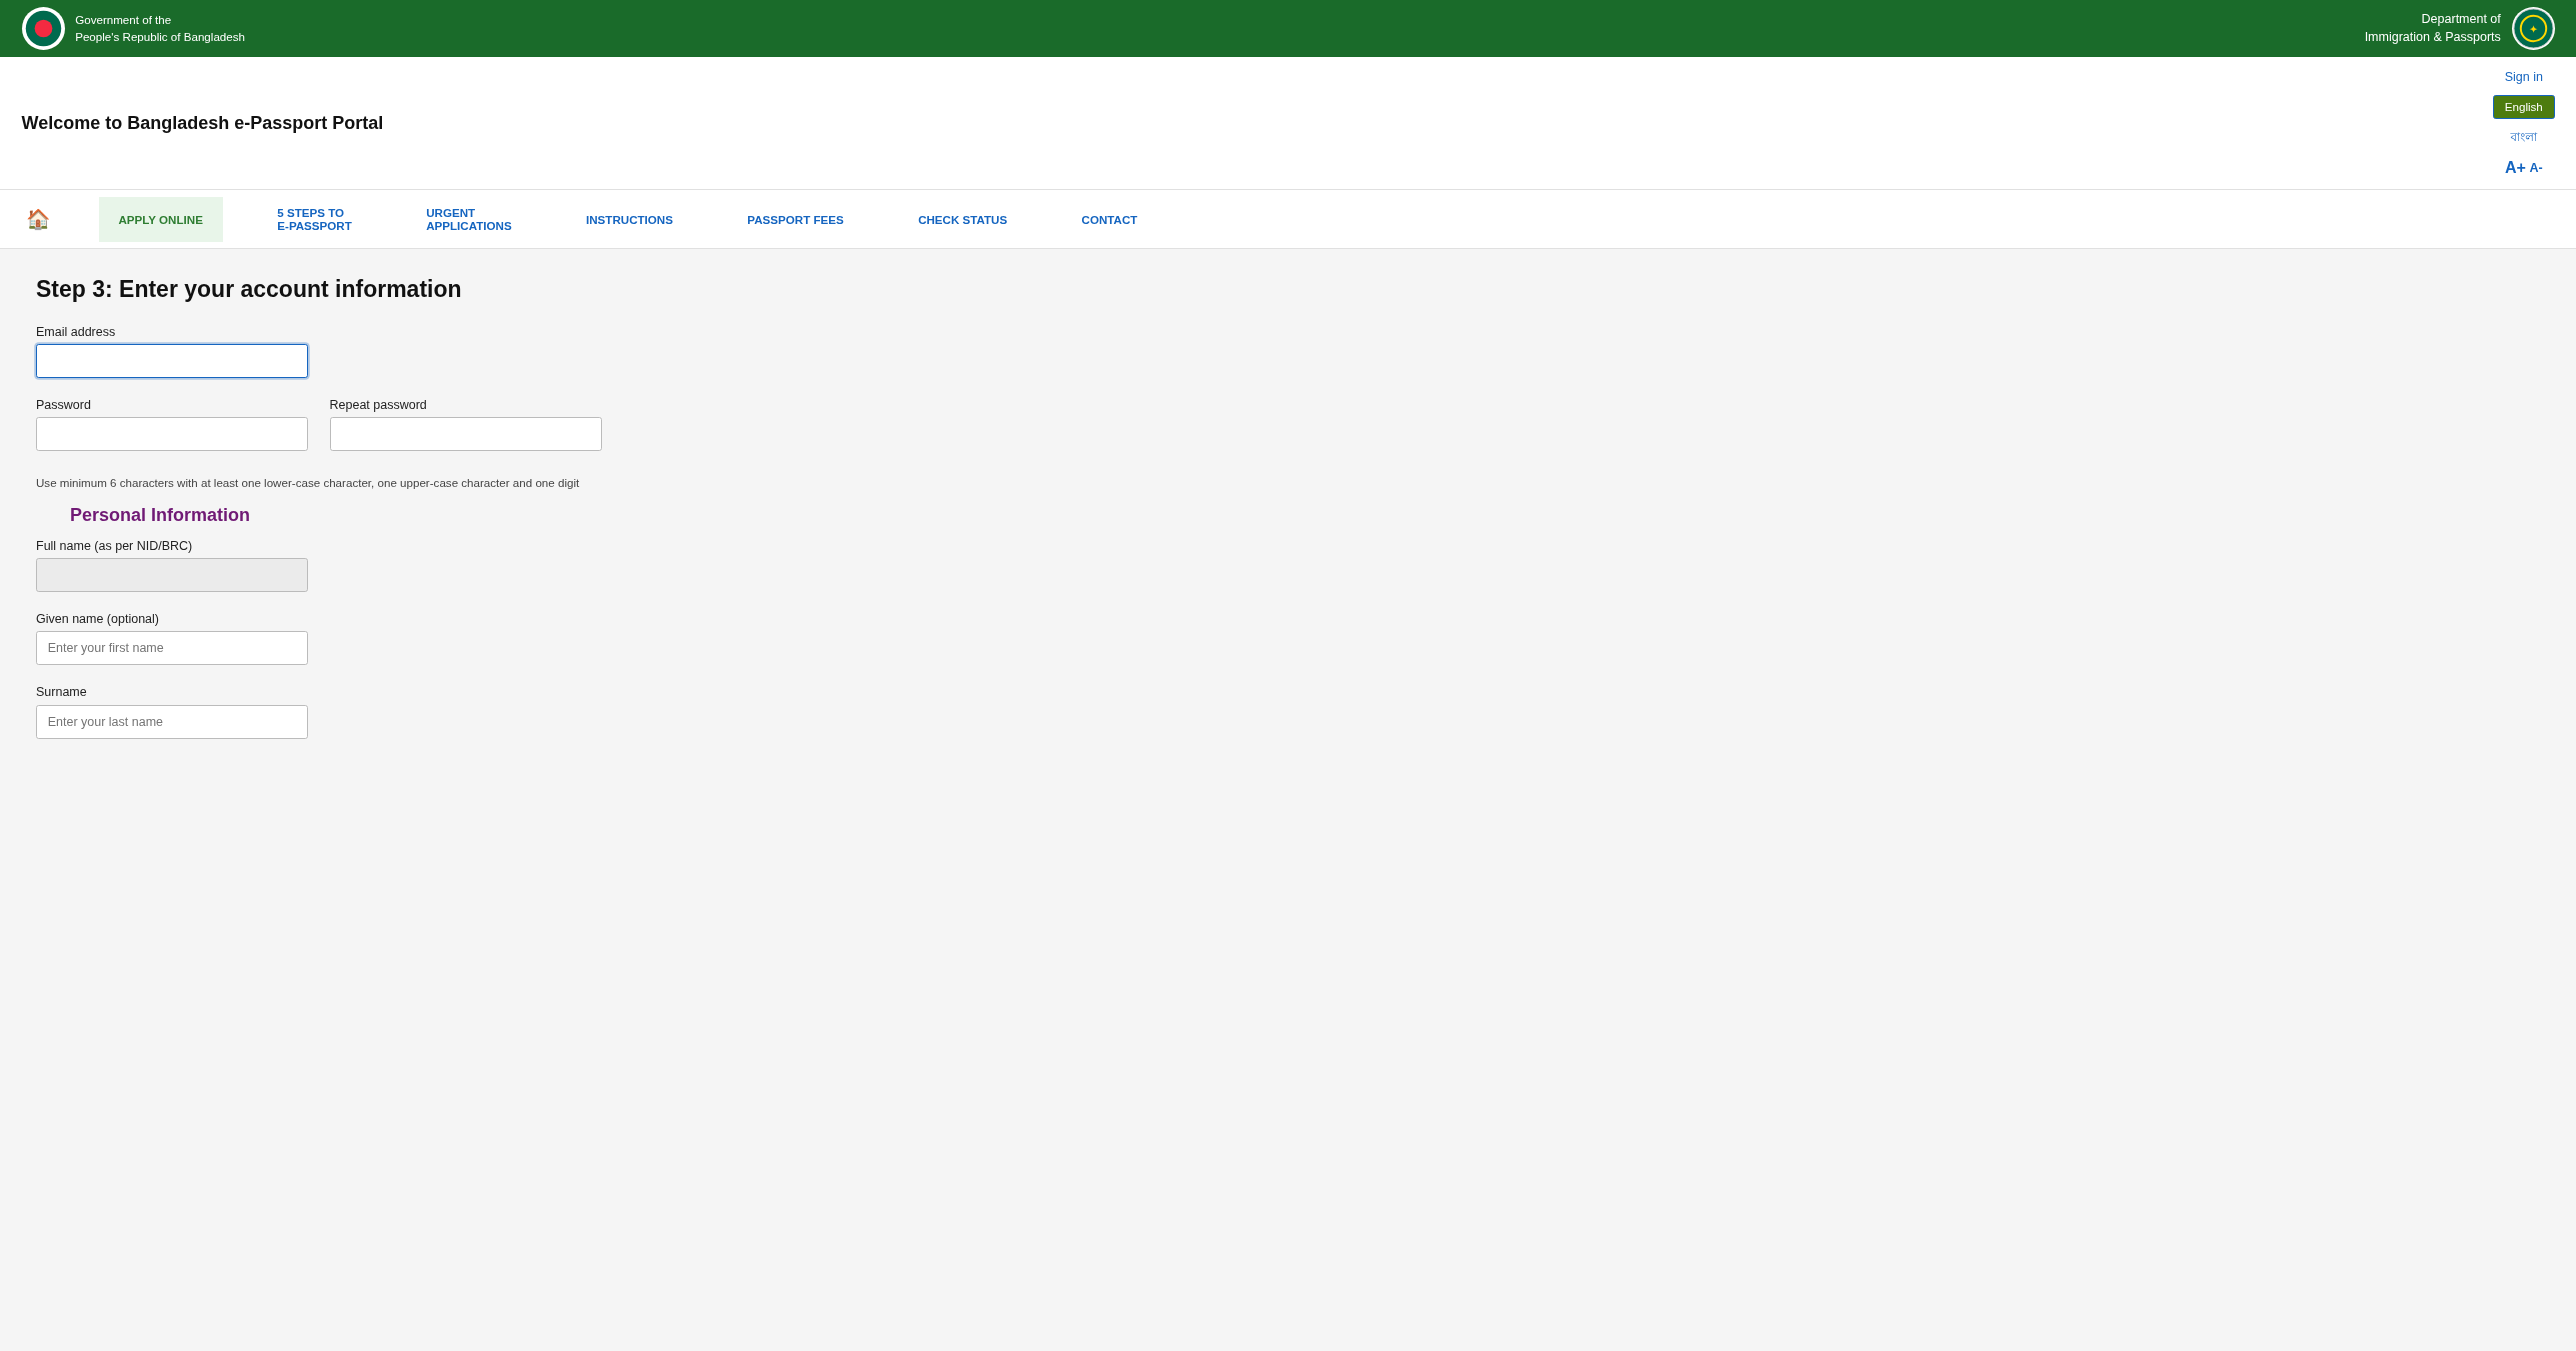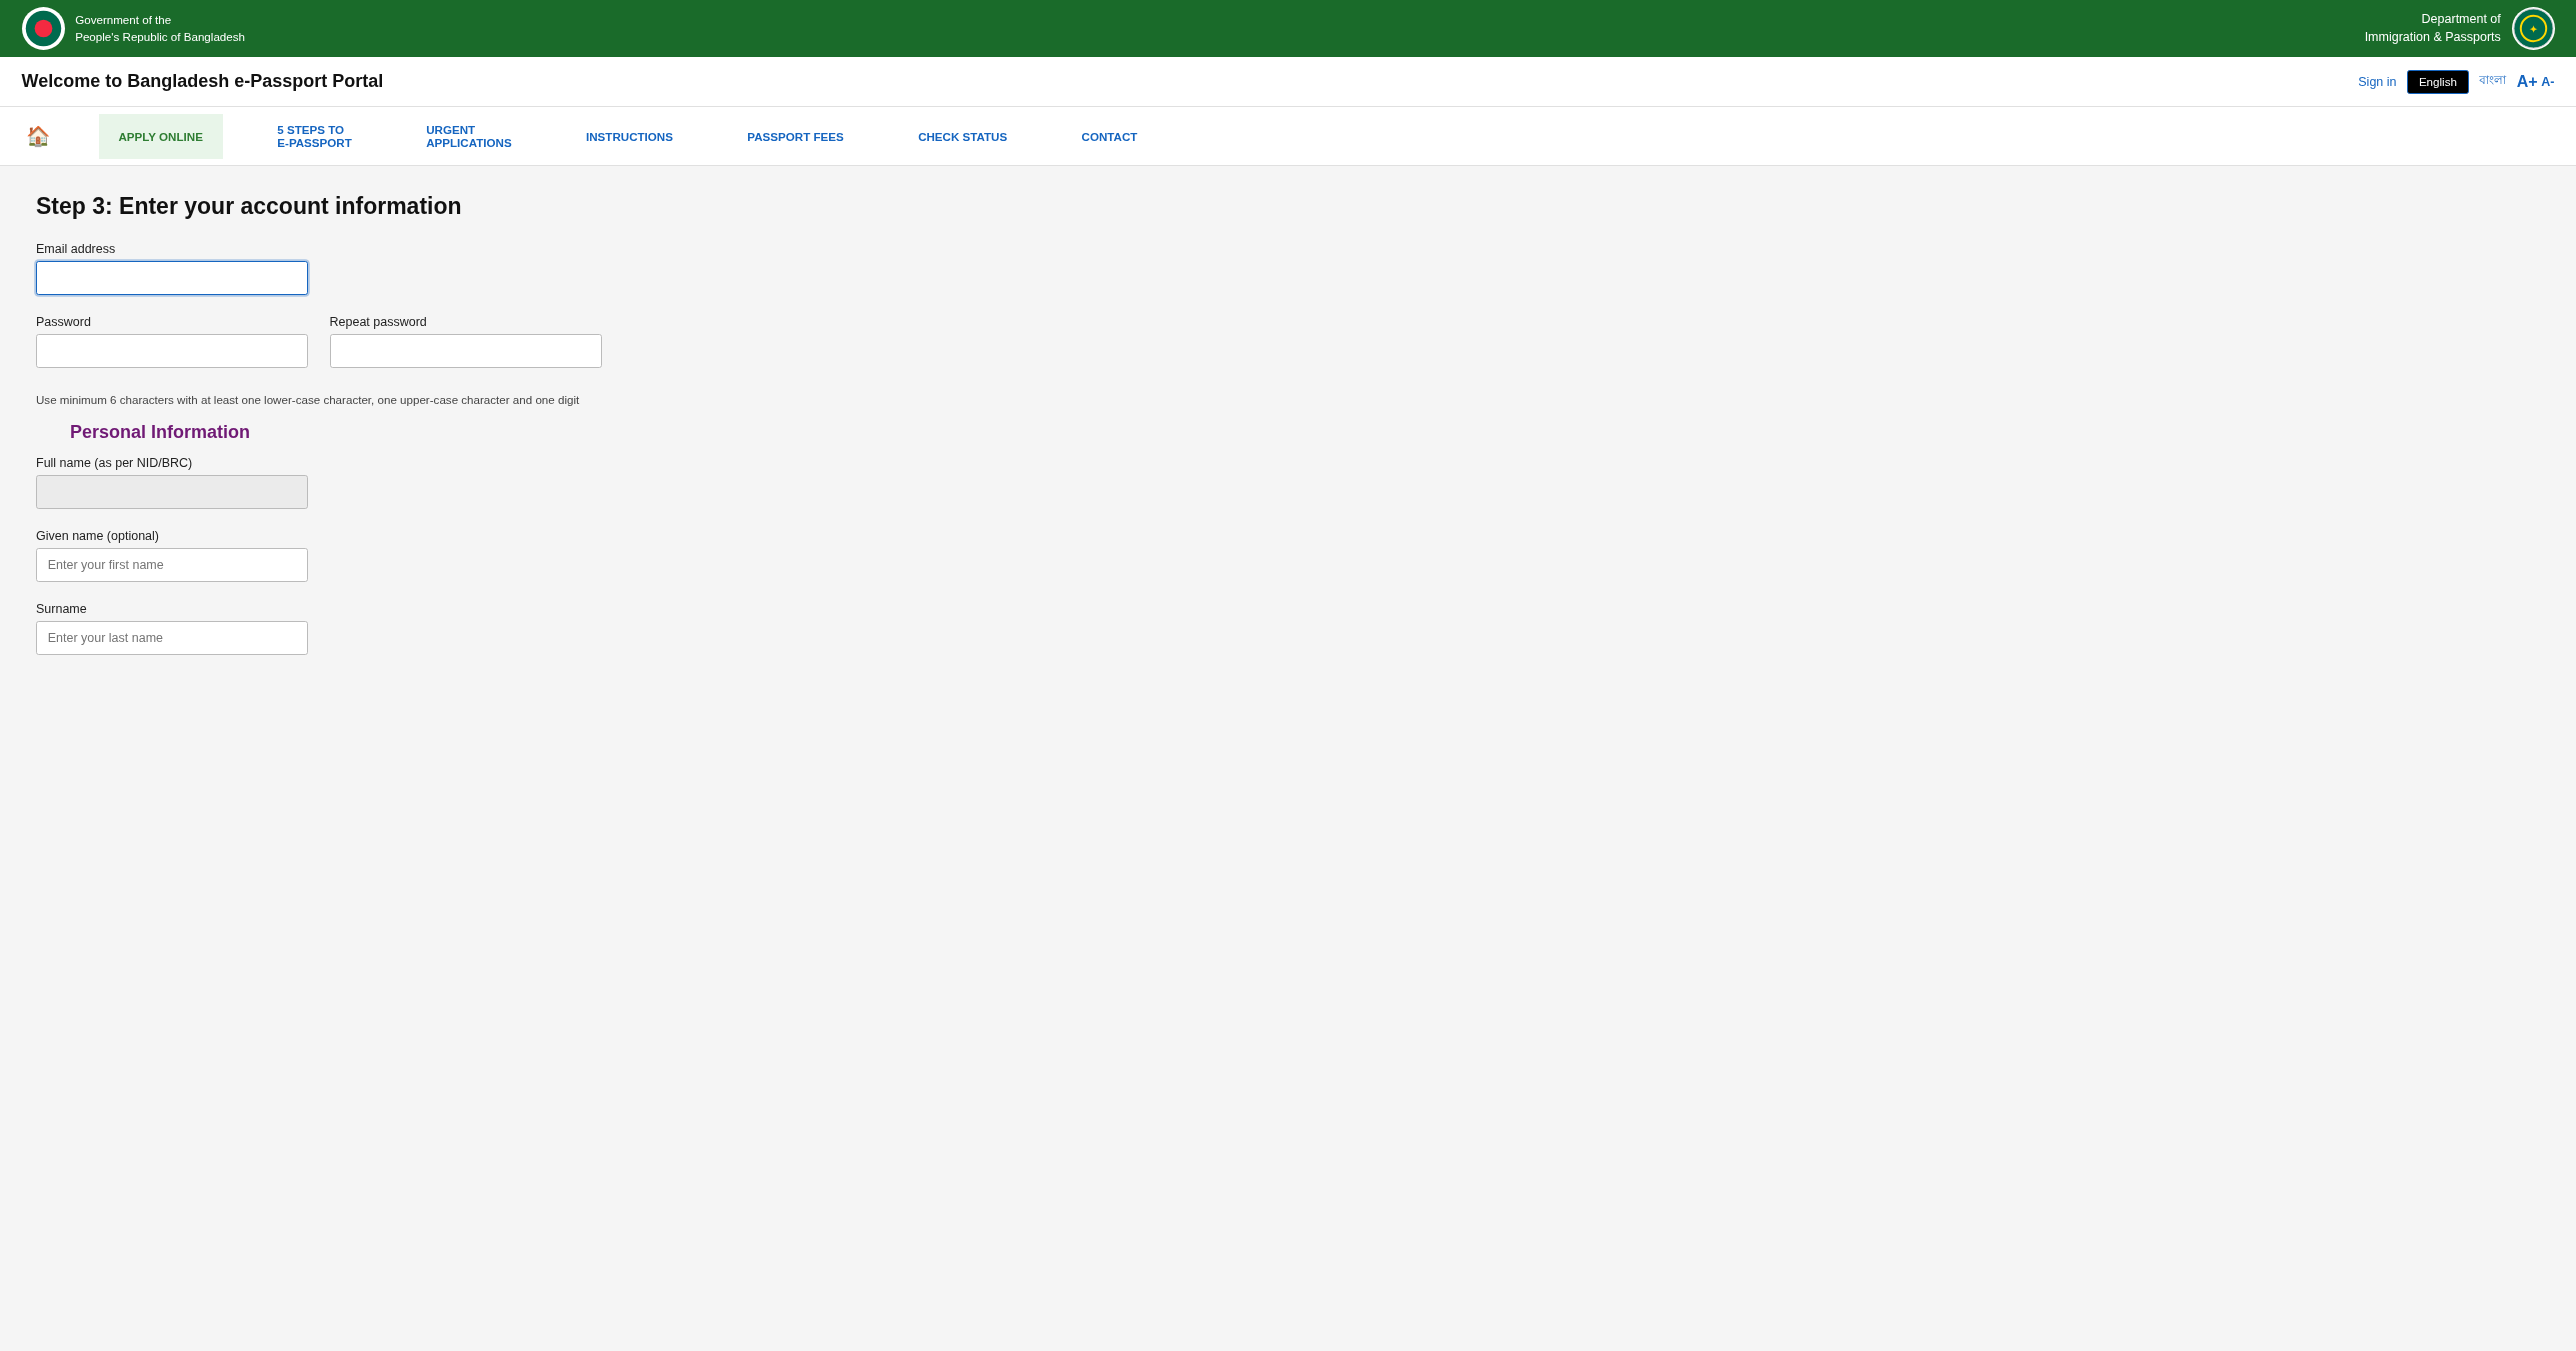--- a/index.html
+++ b/index.html
@@ -73,33 +73,34 @@
     }
     .portal-title {
       font-size: 18px;
       font-weight: bold;
       color: #111;
     }
     .header-actions {
       display: flex;
       align-items: center;
       gap: 10.7px;
+      flex-direction: column;
     }
     .sign-in-link {
       color: #1565c0;
       text-decoration: none;
       font-size: 12.5px;
     }
     .lang-btn {
       padding: 4.5px 10.7px;
       border: 0.9px solid #1565c0;
       border-radius: 2.7px;
       font-size: 11.6px;
       cursor: pointer;
-      background: #000000;
+      background: #4d7c0f;
       color: #fff;
     }
     .lang-btn-alt {
       background: transparent;
       color: #1565c0;
       border-color: #1565c0;
       font-size: 11.6px;
     }
     .font-size-controls {
       display: flex;

